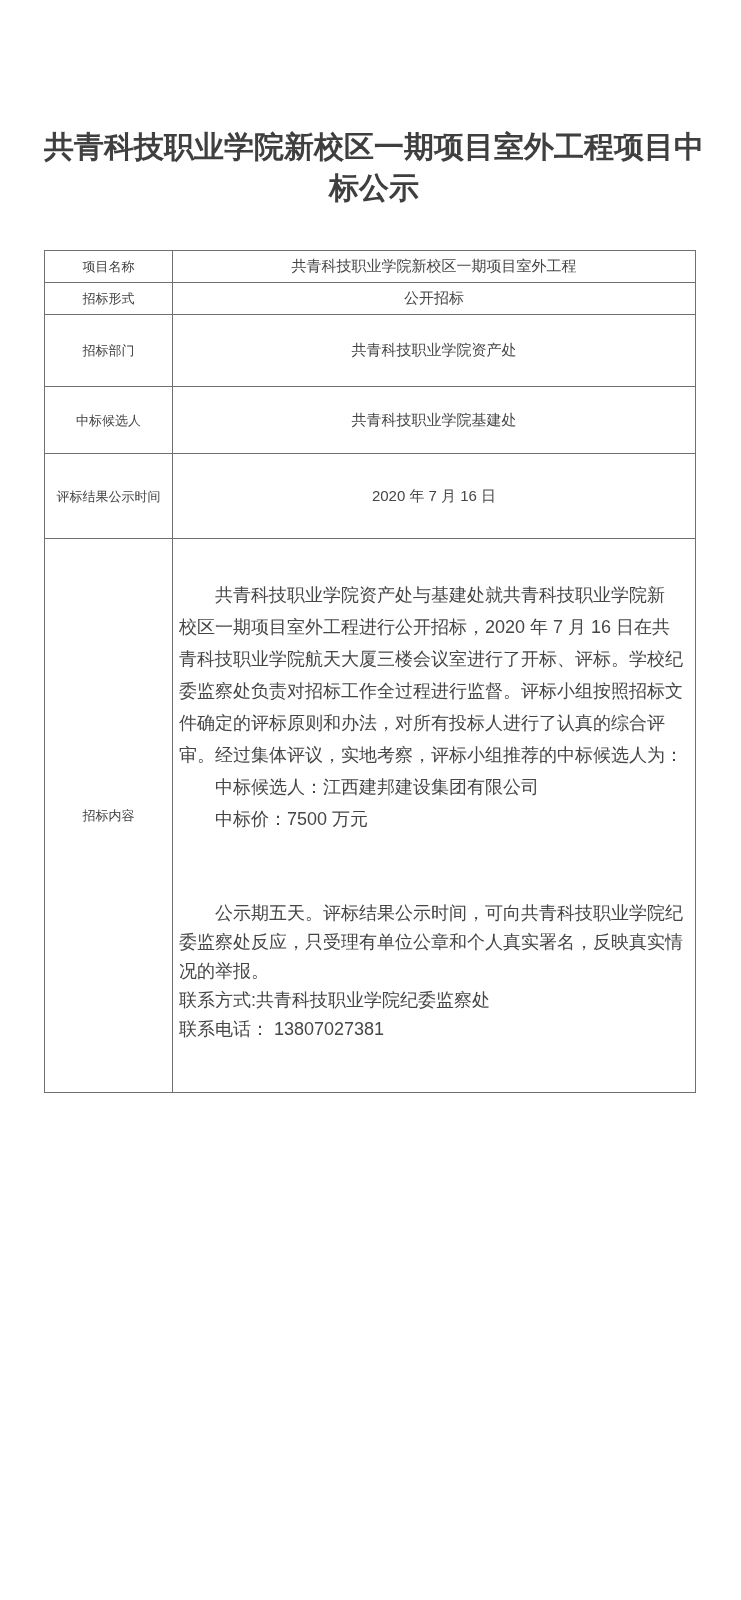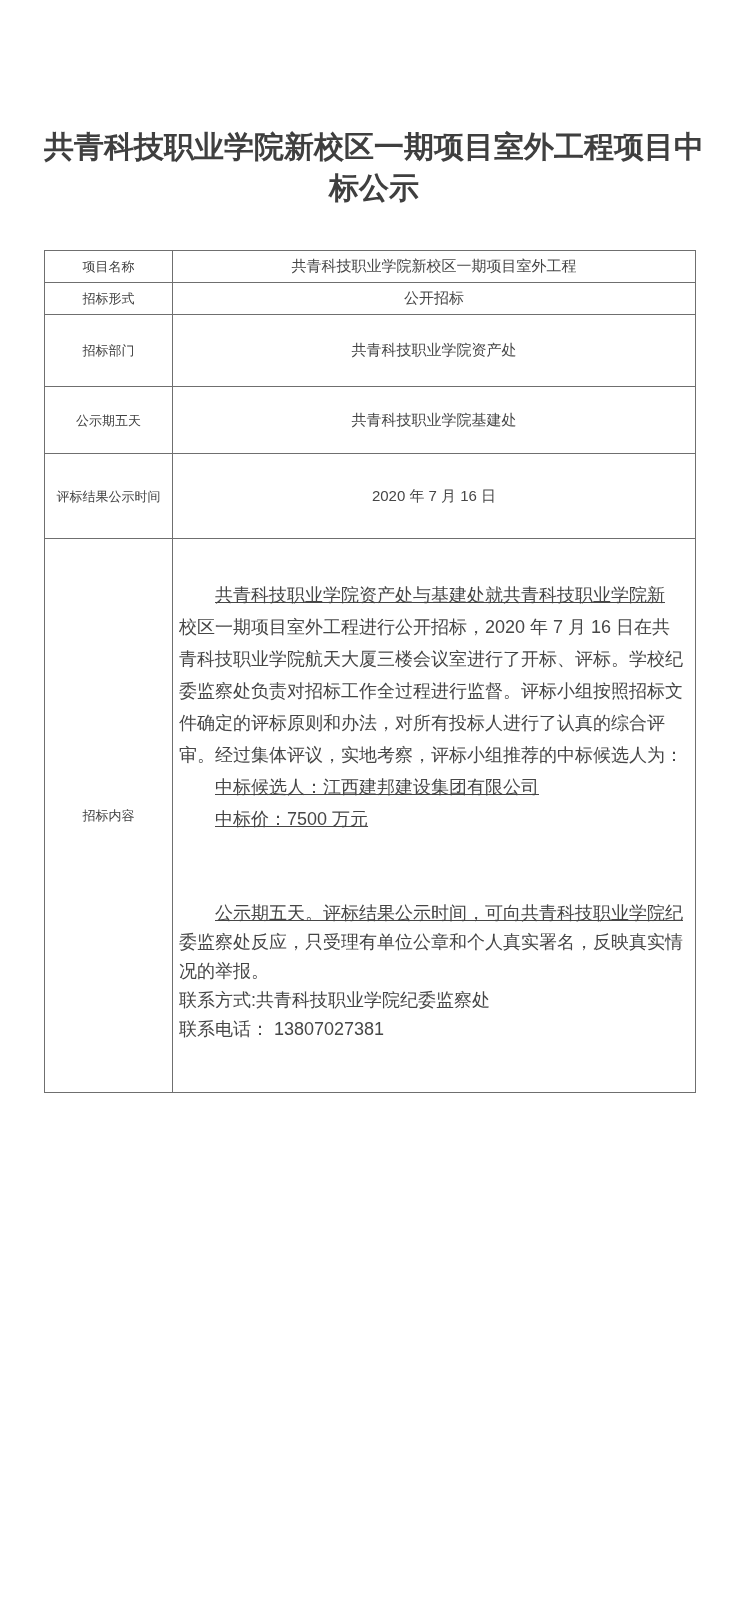--- a/index.html
+++ b/index.html
@@ -69,21 +69,21 @@
     padding: 40px 6px 0 6px;
     font-size: 18px;
     color: #464646;
   }
   .cl {
     line-height: 32px;
     white-space: nowrap;
     overflow: hidden;
   }
   .cl.b2 { line-height: 29px; }
-  .cl.indent { padding-left: 36px; text-decoration: underline; }
+  .cl.indent { padding-left: 36px; }
   .spacer { height: 64px; }
 </style>
 </head>
 <body>
 
 <div class="page">
 
   <h1 class="title">
     <span class="tl">共青科技职业学院新校区一期项目室外工程项目中</span>
     <span class="tl">标公示</span>
@@ -101,21 +101,21 @@
       </tr>
       <tr class="r2">
         <td class="lbl">招标形式</td>
         <td class="val">公开招标</td>
       </tr>
       <tr class="r3">
         <td class="lbl">招标部门</td>
         <td class="val">共青科技职业学院资产处</td>
       </tr>
       <tr class="r4">
-        <td class="lbl">公示期五天</td>
+        <td class="lbl">中标候选人</td>
         <td class="val">共青科技职业学院基建处</td>
       </tr>
       <tr class="r5">
         <td class="lbl">评标结果公示时间</td>
         <td class="val">2020 年 7 月 16 日</td>
       </tr>
       <tr class="r6">
         <td class="lbl">招标内容</td>
         <td class="content">
           <div class="cl indent">共青科技职业学院资产处与基建处就共青科技职业学院新</div>

